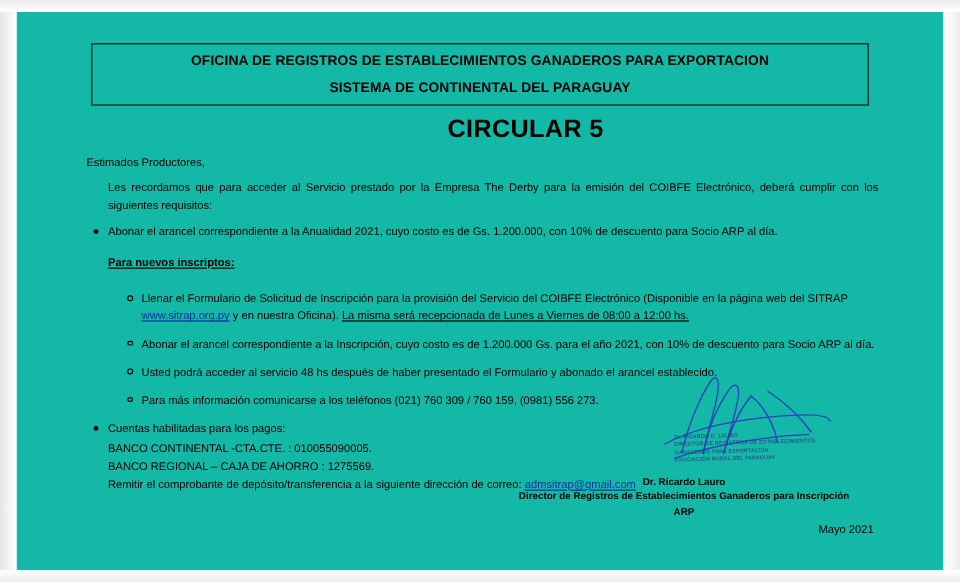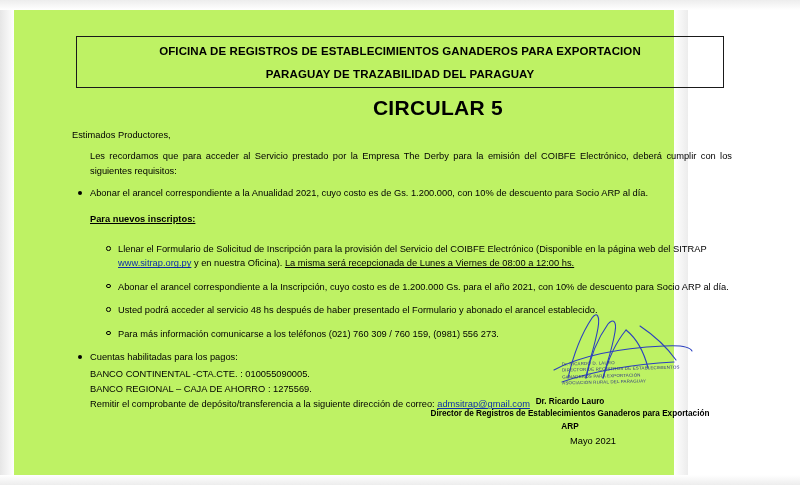--- a/index.html
+++ b/index.html
@@ -10,23 +10,23 @@
     width: 800px;
     height: 485px;
     background: #ffffff;
     font-family: "Liberation Sans", sans-serif;
     color: #000000;
     overflow: hidden;
     position: relative;
   }
   .page {
     position: relative;
-    width: 688px;
+    width: 800px;
     height: 485px;
-    background: #bef264;
+    background: #14b8a6;
   }
   .header-box {
     position: absolute;
     left: 76px;
     top: 36px;
     width: 648px;
     height: 52px;
     border: 1px solid #1a1a1a;
     box-sizing: border-box;
     text-align: center;
@@ -189,21 +189,21 @@
 
 <div class="page">
 
   <div class="edge-shadow-left"></div>
   <div class="edge-shadow-right"></div>
   <div class="edge-shadow-top"></div>
   <div class="edge-shadow-bottom"></div>
 
   <div class="header-box">
     <div class="header-line1">OFICINA DE REGISTROS DE ESTABLECIMIENTOS GANADEROS PARA EXPORTACION</div>
-    <div class="header-line2">PARAGUAY DE TRAZABILIDAD DEL PARAGUAY</div>
+    <div class="header-line2">SISTEMA DE CONTINENTAL DEL PARAGUAY</div>
   </div>
 
   <div class="circular-title">CIRCULAR 5</div>
 
   <div class="body-text">
 
     <p class="greeting">Estimados Productores,</p>
 
     <p class="intro">Les recordamos que para acceder al Servicio prestado por la Empresa The Derby para la emisión del COIBFE Electrónico, deberá cumplir con los siguientes requisitos:</p>
 
@@ -259,19 +259,19 @@
     <div class="stamp">
       <div>Dr. RICARDO D. LAURO</div>
       <div>DIRECTOR DE REGISTROS DE ESTABLECIMIENTOS</div>
       <div>GANADEROS PARA EXPORTACIÓN</div>
       <div>ASOCIACIÓN RURAL DEL PARAGUAY</div>
     </div>
   </div>
 
   <div class="sig-name">
     <div>Dr. Ricardo Lauro</div>
-    <div>Director de Registros de Establecimientos Ganaderos para Exportación</div>
+    <div>Director de Registros de Establecimientos Ganaderos para Inscripción</div>
     <div>ARP</div>
   </div>
 
   <div class="date-line">Mayo 2021</div>
 
 </div>
 
 </body></html>

